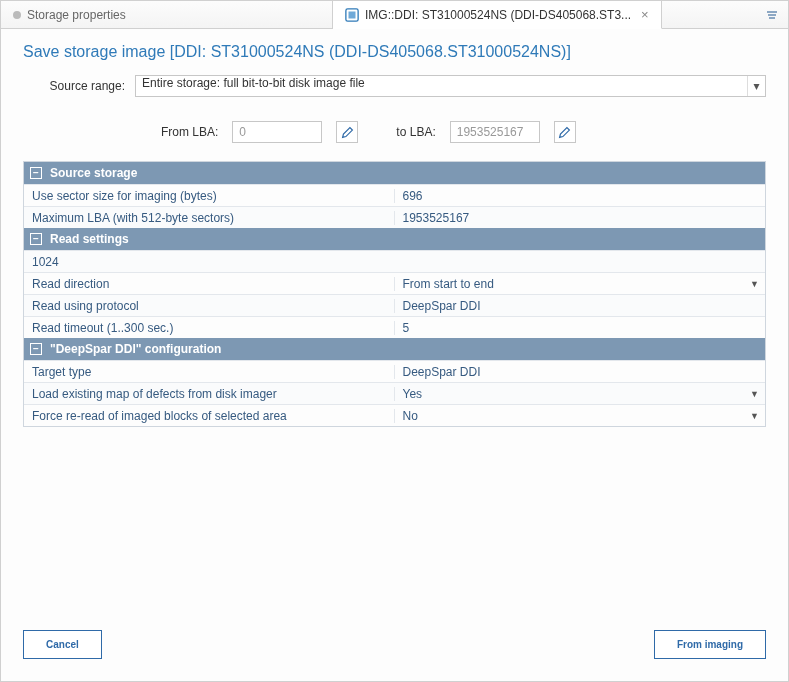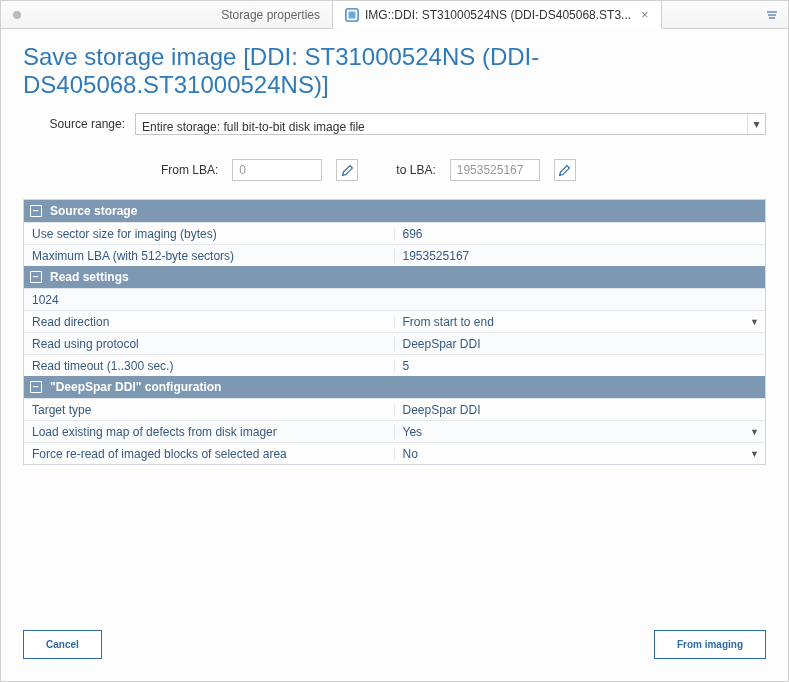--- a/index.html
+++ b/index.html
@@ -5,24 +5,24 @@
   * { box-sizing: border-box; margin: 0; padding: 0; font-family: "Segoe UI", Tahoma, sans-serif; font-size: 12px; }
   body { width: 789px; height: 682px; background: #fdfdfd; border: 1px solid #d0d0d0; position: relative; overflow: hidden; }
   .tabbar { height: 28px; background: linear-gradient(#fcfcfc,#f4f4f4); border-bottom: 1px solid #d0d0d0; display: flex; align-items: stretch; position: relative; }
   .tab { display: flex; align-items: center; padding: 0 12px; gap: 6px; border-right: 1px solid #d0d0d0; color: #666; cursor: pointer; }
   .tab.active { background: #fff; border-bottom: 1px solid #fff; margin-bottom: -1px; color: #333; }
   .tab .dot { width: 8px; height: 8px; border-radius: 50%; background: #bbb; flex: none; }
   .tab .close { margin-left: 4px; color: #888; font-size: 13px; }
   .tab-icon { width: 14px; height: 14px; flex: none; }
   .menu-icon { margin-left: auto; padding: 0 10px; display: flex; align-items: center; color: #6a8db3; cursor: pointer; }
   .content { padding: 14px 22px 0 22px; }
-  .title { color: #2f7ab8; font-size: 24px; font-weight: 400; margin-bottom: 14px; }
+  .title { color: #2f7ab8; font-size: 16px; font-weight: 400; margin-bottom: 14px; }
   .row { display: flex; align-items: center; margin-bottom: 24px; }
   .row-label { width: 112px; text-align: right; padding-right: 10px; color: #333; }
-  .select { flex: 1; height: 22px; border: 1px solid #c7c7c7; background: #fff; display: flex; align-items: flex-end; padding: 0 6px; position: relative; color: #333; cursor: pointer; }
+  .select { flex: 1; height: 22px; border: 1px solid #c7c7c7; background: #fff; display: flex; align-items: flex-start; padding: 0 6px; position: relative; color: #333; cursor: pointer; }
   .select .caret { position: absolute; right: 0; top: 0; width: 18px; height: 100%; border-left: 1px solid #ddd; display: flex; align-items: center; justify-content: center; color: #555; }
   .lba-row { display: flex; align-items: center; gap: 14px; padding-left: 138px; margin-bottom: 18px; }
   .lba-lbl { color: #333; }
   .lba-input { width: 90px; height: 22px; border: 1px solid #c7c7c7; padding: 0 6px; color: #999; }
   .edit-btn { width: 22px; height: 22px; border: 1px solid #c7c7c7; background: #fff; display: flex; align-items: center; justify-content: center; cursor: pointer; color: #2f6aa8; }
   .edit-btn svg { width: 13px; height: 13px; }
   .grid { border: 1px solid #cfd6de; }
   .sect-header { background: #7d98b3; color: #fff; display: flex; align-items: center; height: 22px; padding: 0 6px; gap: 8px; font-weight: 600; }
   .sect-header .tog { width: 12px; height: 12px; border: 1px solid #fff; display: flex; align-items: center; justify-content: center; font-size: 10px; line-height: 1; cursor: pointer; }
   .grid-row { display: flex; height: 22px; align-items: center; border-top: 1px solid #e3e7ec; color: #365a80; }
@@ -31,21 +31,21 @@
   .g-value { width: 50%; padding: 0 8px; display: flex; align-items: center; position: relative; }
   .g-value .dd { position: absolute; right: 6px; color: #555; font-size: 9px; }
   .footer { position: absolute; left: 0; right: 0; bottom: 0; padding: 18px 22px 22px; display: flex; gap: 14px; }
   .btn { border: 1.5px solid #2f6aa8; background: #fff; color: #2f6aa8; font-weight: 600; font-size: 10px; padding: 8px 22px; cursor: pointer; }
   .btn.primary { margin-left: auto; }
 </style>
 </head>
 <body>
 
 <div class="tabbar">
-  <div class="tab" style="width:332px;justify-content:space-between;">
+  <div class="tab" style="width:332px;">
     <span class="dot"></span>
     <span>Storage properties</span>
   </div>
   <div class="tab active">
     <svg class="tab-icon" viewBox="0 0 16 16">
         <rect x="1" y="1" width="14" height="14" rx="2" fill="none" stroke="#2f7ab8" stroke-width="1.5"></rect>
         <rect x="4" y="4" width="8" height="8" fill="#6fa9d8"></rect>
       </svg>
     <span>IMG::DDI: ST31000524NS (DDI-DS405068.ST3...</span>
     <span class="close">×</span>

